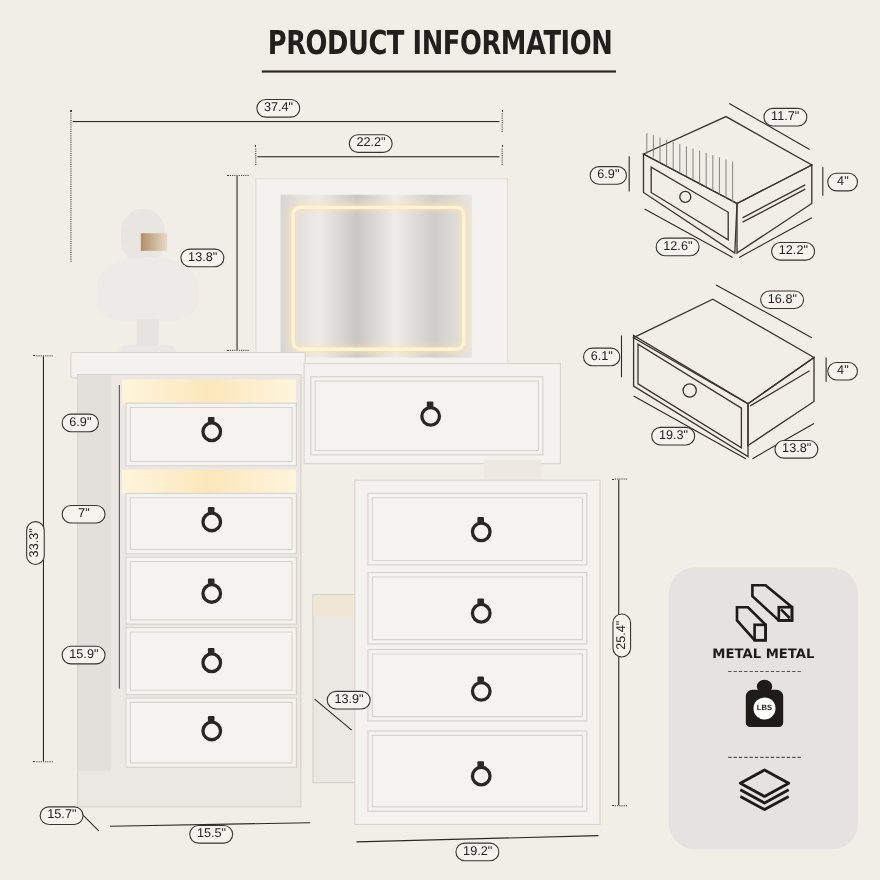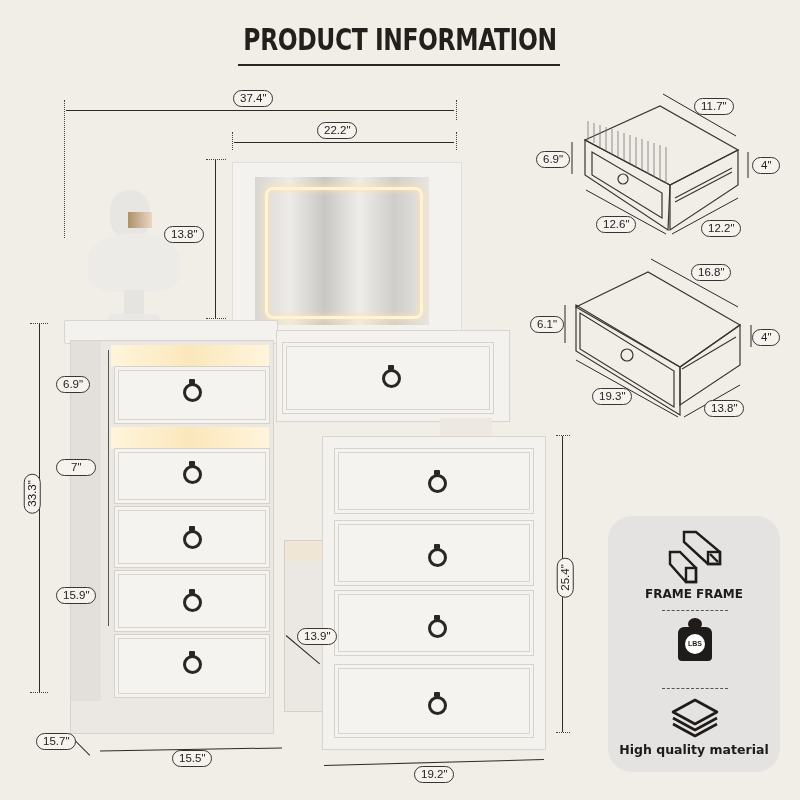--- a/index.html
+++ b/index.html
@@ -190,31 +190,30 @@
 
   <svg class="abs" style="left:58px;top:12px;" width="60" height="56" viewBox="0 0 60 56">
     <g fill="none" stroke="#1f1b19" stroke-width="2.4">
       <polygon points="18,4 30,4 54,24 54,36 42,36 18,14"></polygon>
       <rect x="42" y="24" width="12" height="12"></rect>
       <line x1="44" y1="26" x2="52" y2="34"></line>
       <polygon points="4,24 14,24 30,40 30,54 20,54 4,36"></polygon>
       <rect x="20" y="40" width="10" height="14"></rect>
     </g>
   </svg>
-  <div class="feat-label" style="top:71px;font-size:12px;">FRAME FRAME</div>
+  <div class="feat-label" style="top:71px;font-size:12px;">METAL METAL</div>
   <div class="dash" style="position:absolute;left:54px;top:94px;width:66px;"></div>
 
   <div class="abs" style="left:70px;top:102px;width:34px;height:44px;">
     <div class="abs" style="left:10px;top:0;width:14px;height:12px;border-radius:50%;background:#1f1b19;"></div>
     <div class="abs" style="left:0;top:9px;width:34px;height:34px;background:#1f1b19;border-radius:6px 6px 4px 4px;"></div>
     <div class="abs" style="left:7px;top:16px;width:20px;height:20px;background:#fff;border-radius:50%;font-size:7px;font-weight:bold;line-height:20px;text-align:center;color:#1f1b19;">LBS</div>
   </div>
   <div class="dash" style="position:absolute;left:54px;top:172px;width:66px;"></div>
 
   <svg class="abs" style="left:62px;top:182px;" width="50" height="40" viewBox="0 0 50 40">
     <g fill="none" stroke="#1f1b19" stroke-width="2.6" stroke-linejoin="round">
       <polygon points="25,2 47,14 25,26 3,14"></polygon>
       <polyline points="3,20 25,32 47,20"></polyline>
       <polyline points="3,26 25,38 47,26"></polyline>
     </g>
   </svg>
-  <div class="feat-label" style="top:226px;font-size:12.5px;">High quality material</div>
 </div>
 
 </body></html>

